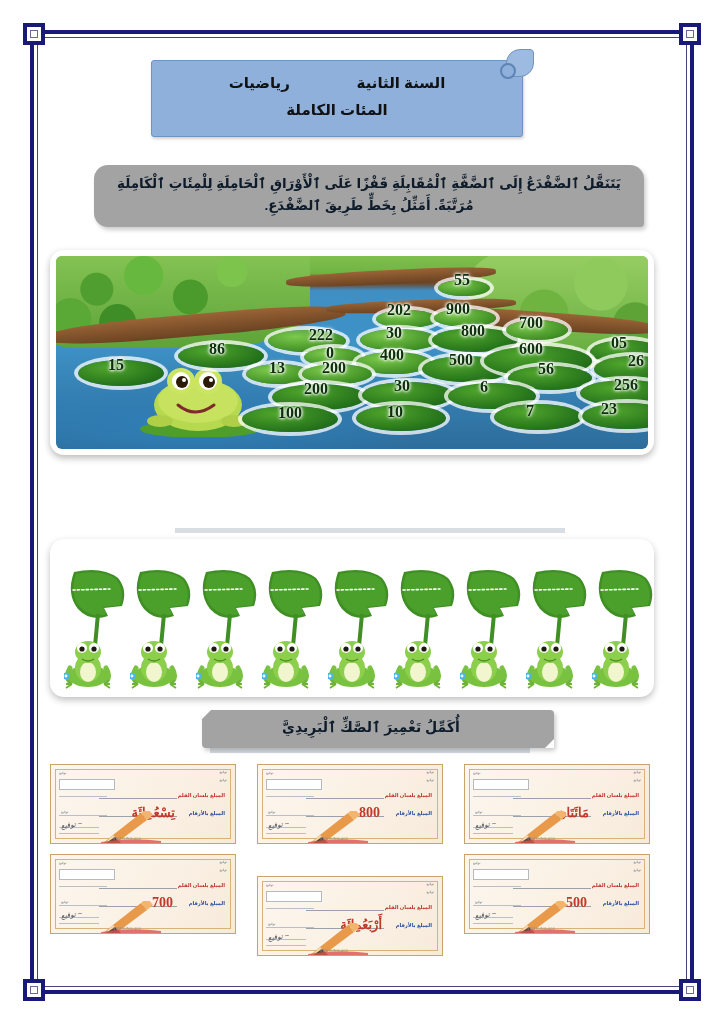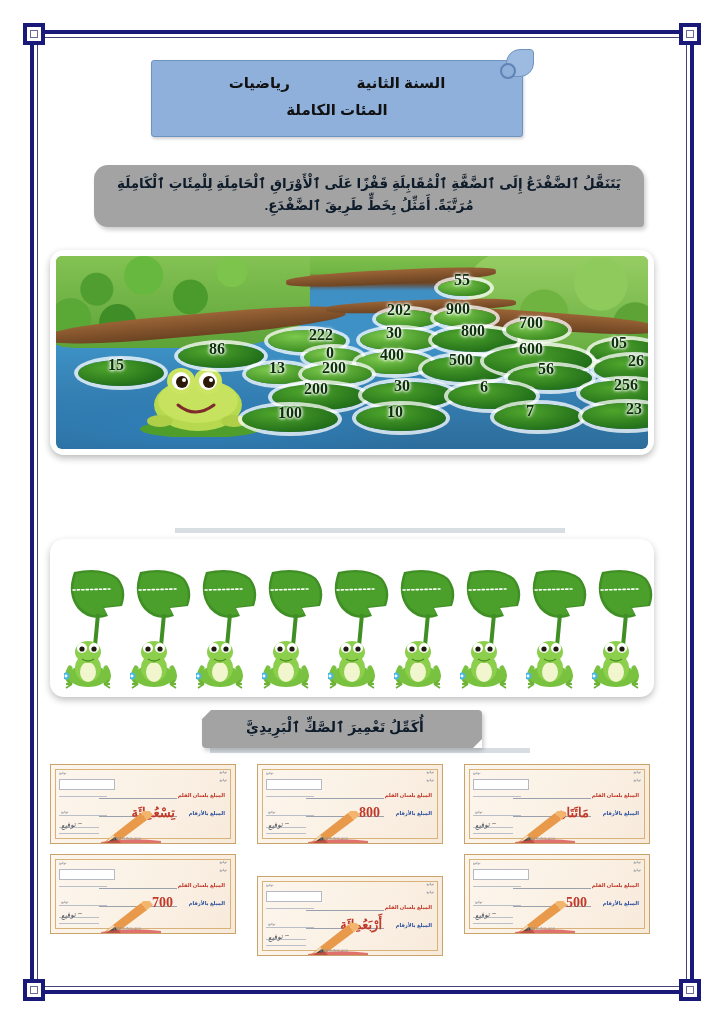--- a/index.html
+++ b/index.html
@@ -102,21 +102,21 @@
     padding:8px 16px 0 16px;
     font-size:13.5px;line-height:1.65;
   }
   .banner-2{
     left:125px;top:448px;width:390px;height:38px;
     border-radius:4px;
     padding:9px 10px 0 10px;
     font-size:14px;
   }
   .banner-3{
-    left:160px;top:668px;width:280px;height:38px;
+    left:160px;top:668px;width:352px;height:38px;
     border-radius:4px;
     padding:9px 24px 0 10px;
     font-size:14px;
   }
   .banner-2::before,.banner-3::before{
     content:"";position:absolute;left:0;top:0;
     border-top:9px solid #ffffff;border-right:9px solid transparent;
   }
   .banner-2::after,.banner-3::after{
     content:"";position:absolute;right:0;bottom:0;
@@ -379,21 +379,21 @@
         <span class="num" style="left: 424px; top: 122px;">6</span>
         <span class="pad dark" style="left: 524px; top: 124px; width: 92px; height: 26px;"></span>
         <span class="num" style="left: 558px; top: 120px;">256</span>
         <span class="pad dark" style="left: 186px; top: 150px; width: 96px; height: 26px;"></span>
         <span class="num" style="left: 222px; top: 148px;">100</span>
         <span class="pad dark" style="left: 300px; top: 149px; width: 90px; height: 26px;"></span>
         <span class="num" style="left: 331px; top: 147px;">10</span>
         <span class="pad dark" style="left: 438px; top: 148px; width: 88px; height: 26px;"></span>
         <span class="num" style="left: 470px; top: 146px;">7</span>
         <span class="pad dark" style="left: 526px; top: 147px; width: 90px; height: 26px;"></span>
-        <span class="num" style="left: 545px; top: 144px; margin-left: 25px;">23</span>
+        <span class="num" style="left: 545px; top: 144px;">23</span>
       </div>
   </div>
 
   <div class="banner-shadow bs2"></div>
 
   <div class="frogrow-card" id="frogrow">
       <div class="frog-unit" style="left: 14px;"><svg viewBox="0 0 66 125" width="66" height="125">
           <path d="M10 8 Q2 30 14 45 Q26 58 44 52 L40 44 L58 42 Q64 26 54 14 Q38 2 10 8 Z" fill="#3f8f24"></path>
           <path d="M12 10 Q5 30 16 43 Q28 55 43 50 L39 43 L56 41 Q61 26 52 15 Q38 5 12 10 Z" fill="#4aa02b"></path>
           <g stroke="#ffffff" stroke-width="1.6" stroke-linecap="round" stroke-dasharray="2.2 2.2">

